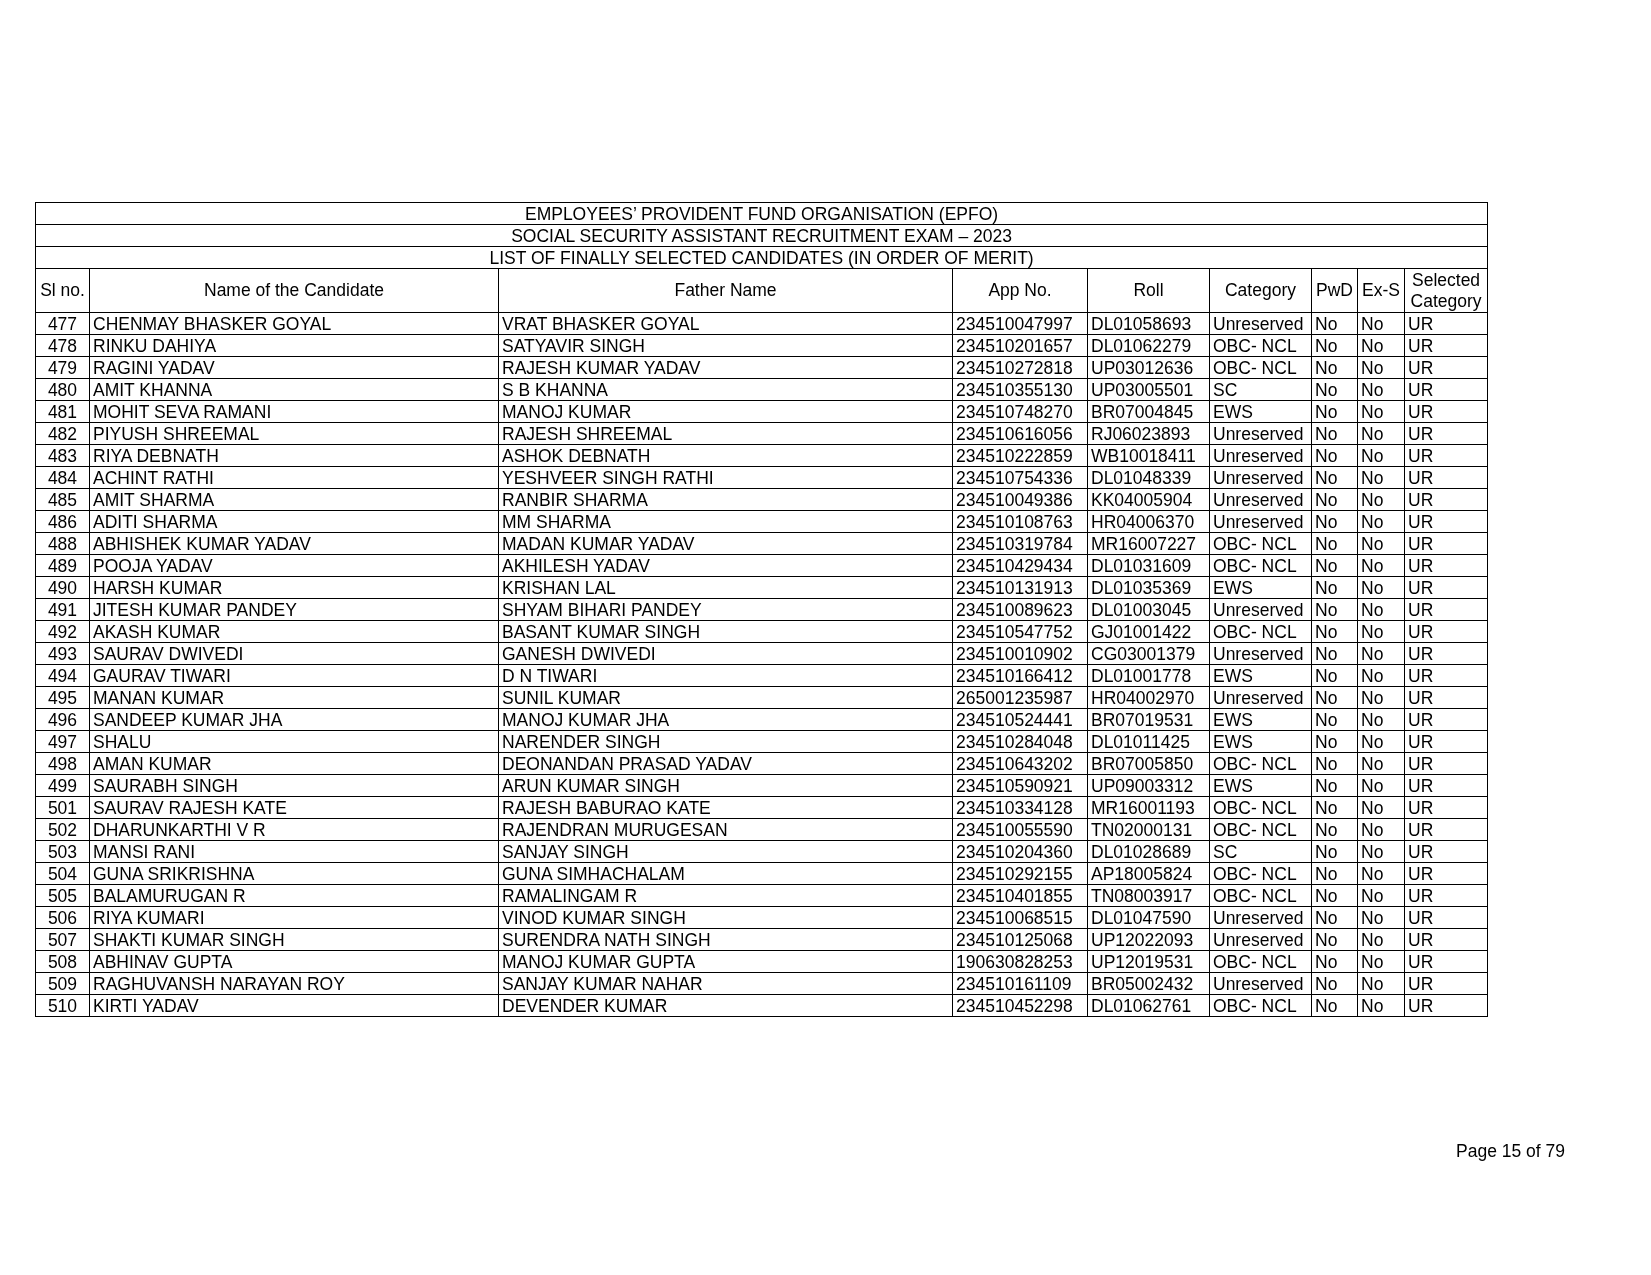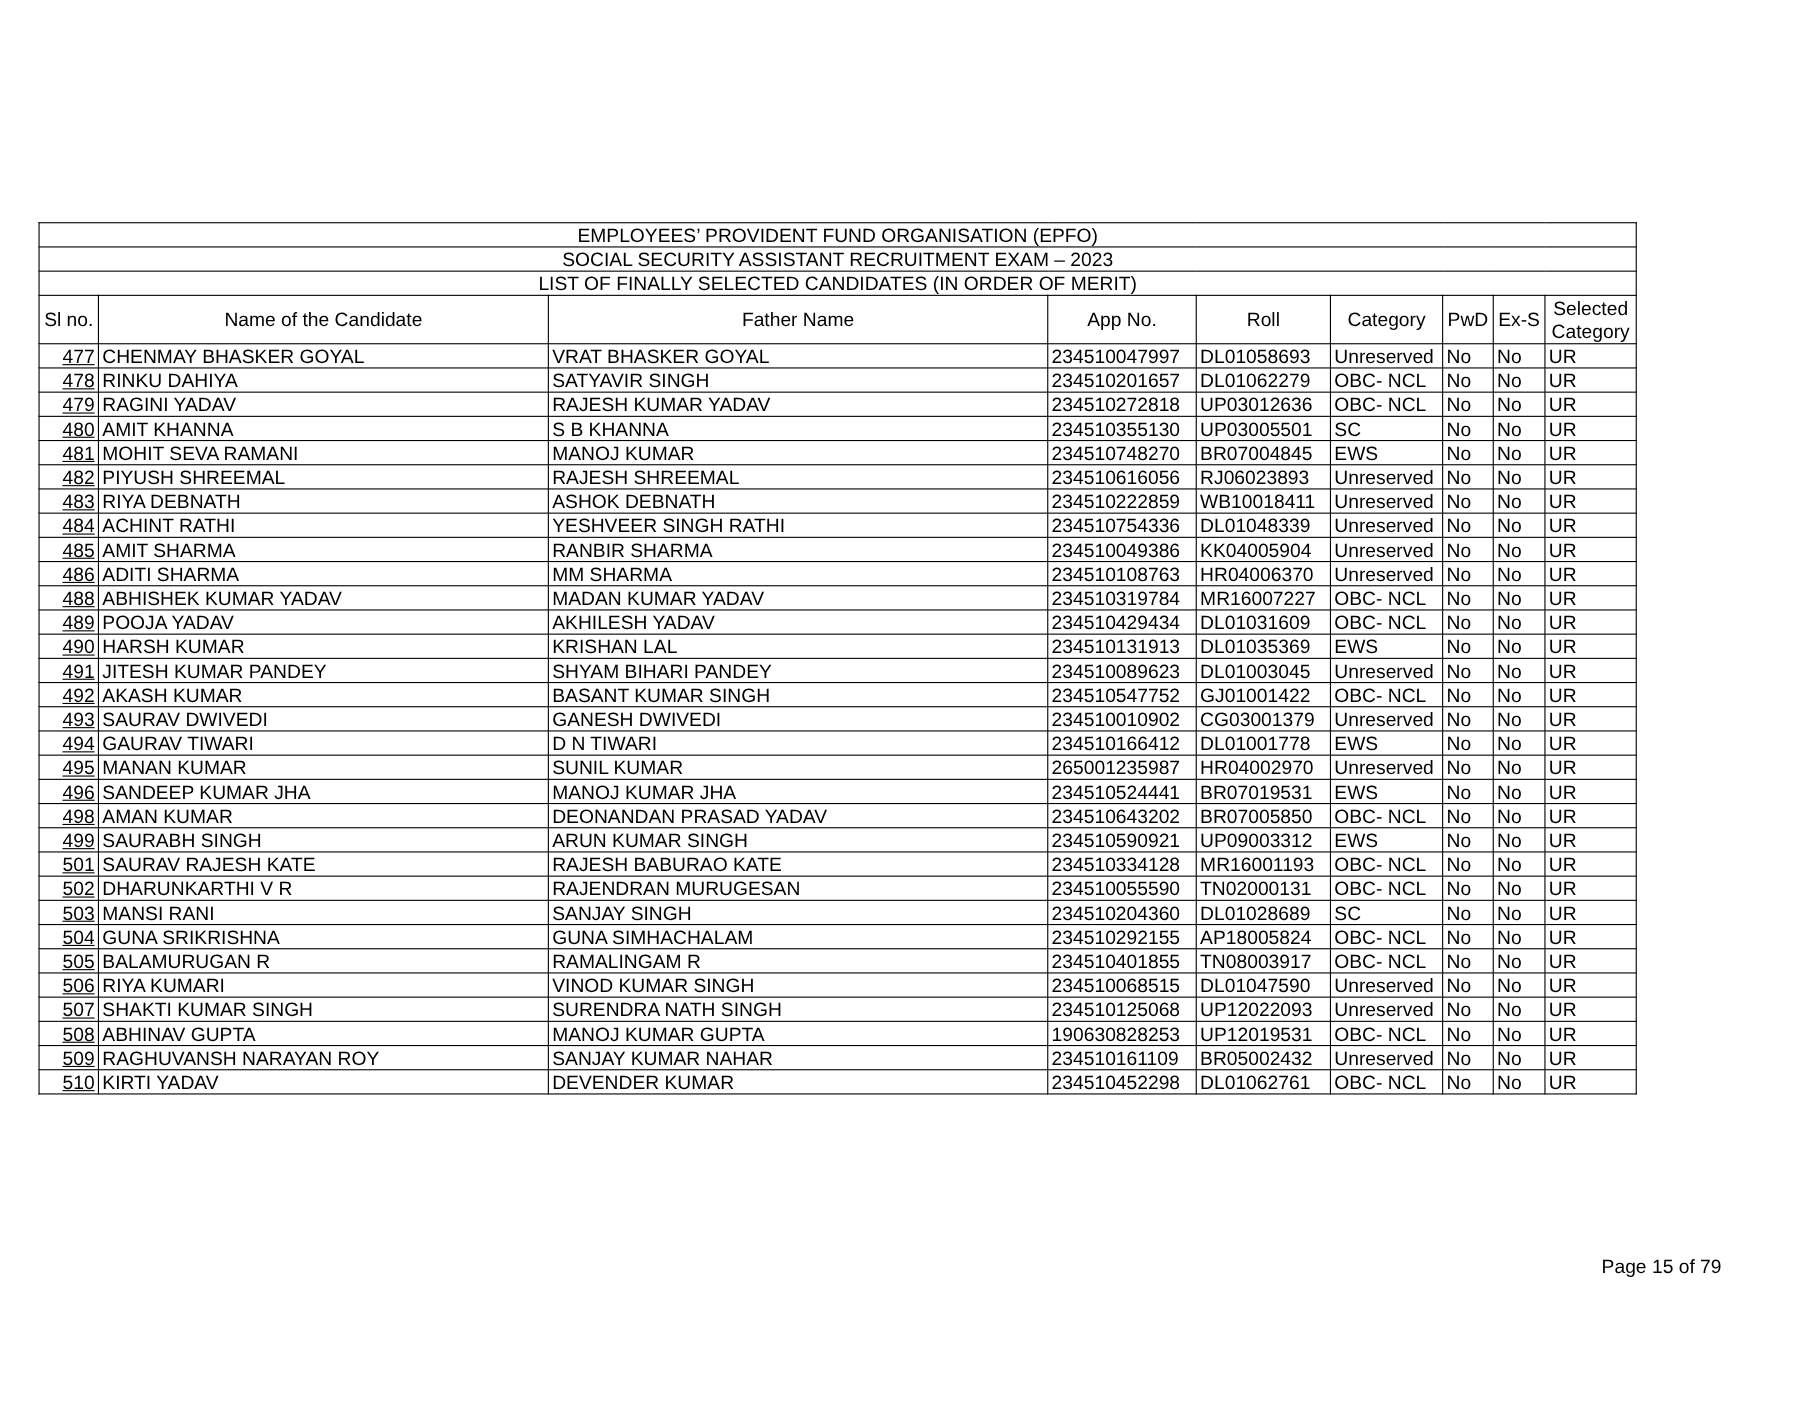--- a/index.html
+++ b/index.html
@@ -6,21 +6,21 @@
   body { width: 1651px; height: 1275px; position: relative; overflow: hidden;
          font-family: "Liberation Sans", "DejaVu Sans", sans-serif; color: #000; }
   .table-wrap { position: absolute; left: 35px; top: 162px; width: 1452px; margin-top: 40px; }
   table { border-collapse: collapse; width: 1452px; table-layout: fixed; font-size: 17.5px; }
   td, th { border: 1.5px solid #000; padding: 0 3px; white-space: nowrap; overflow: hidden;
            font-weight: normal; line-height: 20px; height: 21px; }
   .title-row td { text-align: center; height: 21px; }
   .head-row th { height: 43px; line-height: 21px; }
   .h-left { text-align: center; }
   .h-center { text-align: center; }
-  td.sl { text-align: right; text-decoration: underline; }
+  td.sl { text-align: center; }
   td.c { text-align: left; }
   .page-label { position: absolute; left: 0; width: 1565px; top: 1141px; text-align: right; font-size: 17.5px; }
 </style>
 </head>
 <body>
 
 <div class="table-wrap">
   <table>
     <colgroup>
       <col style="width:54px">
@@ -260,20 +260,31 @@
           <td class="c">SANDEEP KUMAR JHA</td>
           <td class="c">MANOJ KUMAR JHA</td>
           <td class="c">234510524441</td>
           <td class="c">BR07019531</td>
           <td class="c">EWS</td>
           <td class="c">No</td>
           <td class="c">No</td>
           <td class="c">UR</td>
         </tr>
         <tr>
+          <td class="sl">497</td>
+          <td class="c">SHALU</td>
+          <td class="c">NARENDER SINGH</td>
+          <td class="c">234510284048</td>
+          <td class="c">DL01011425</td>
+          <td class="c">EWS</td>
+          <td class="c">No</td>
+          <td class="c">No</td>
+          <td class="c">UR</td>
+        </tr>
+        <tr>
           <td class="sl">498</td>
           <td class="c">AMAN KUMAR</td>
           <td class="c">DEONANDAN PRASAD YADAV</td>
           <td class="c">234510643202</td>
           <td class="c">BR07005850</td>
           <td class="c">OBC- NCL</td>
           <td class="c">No</td>
           <td class="c">No</td>
           <td class="c">UR</td>
         </tr>

